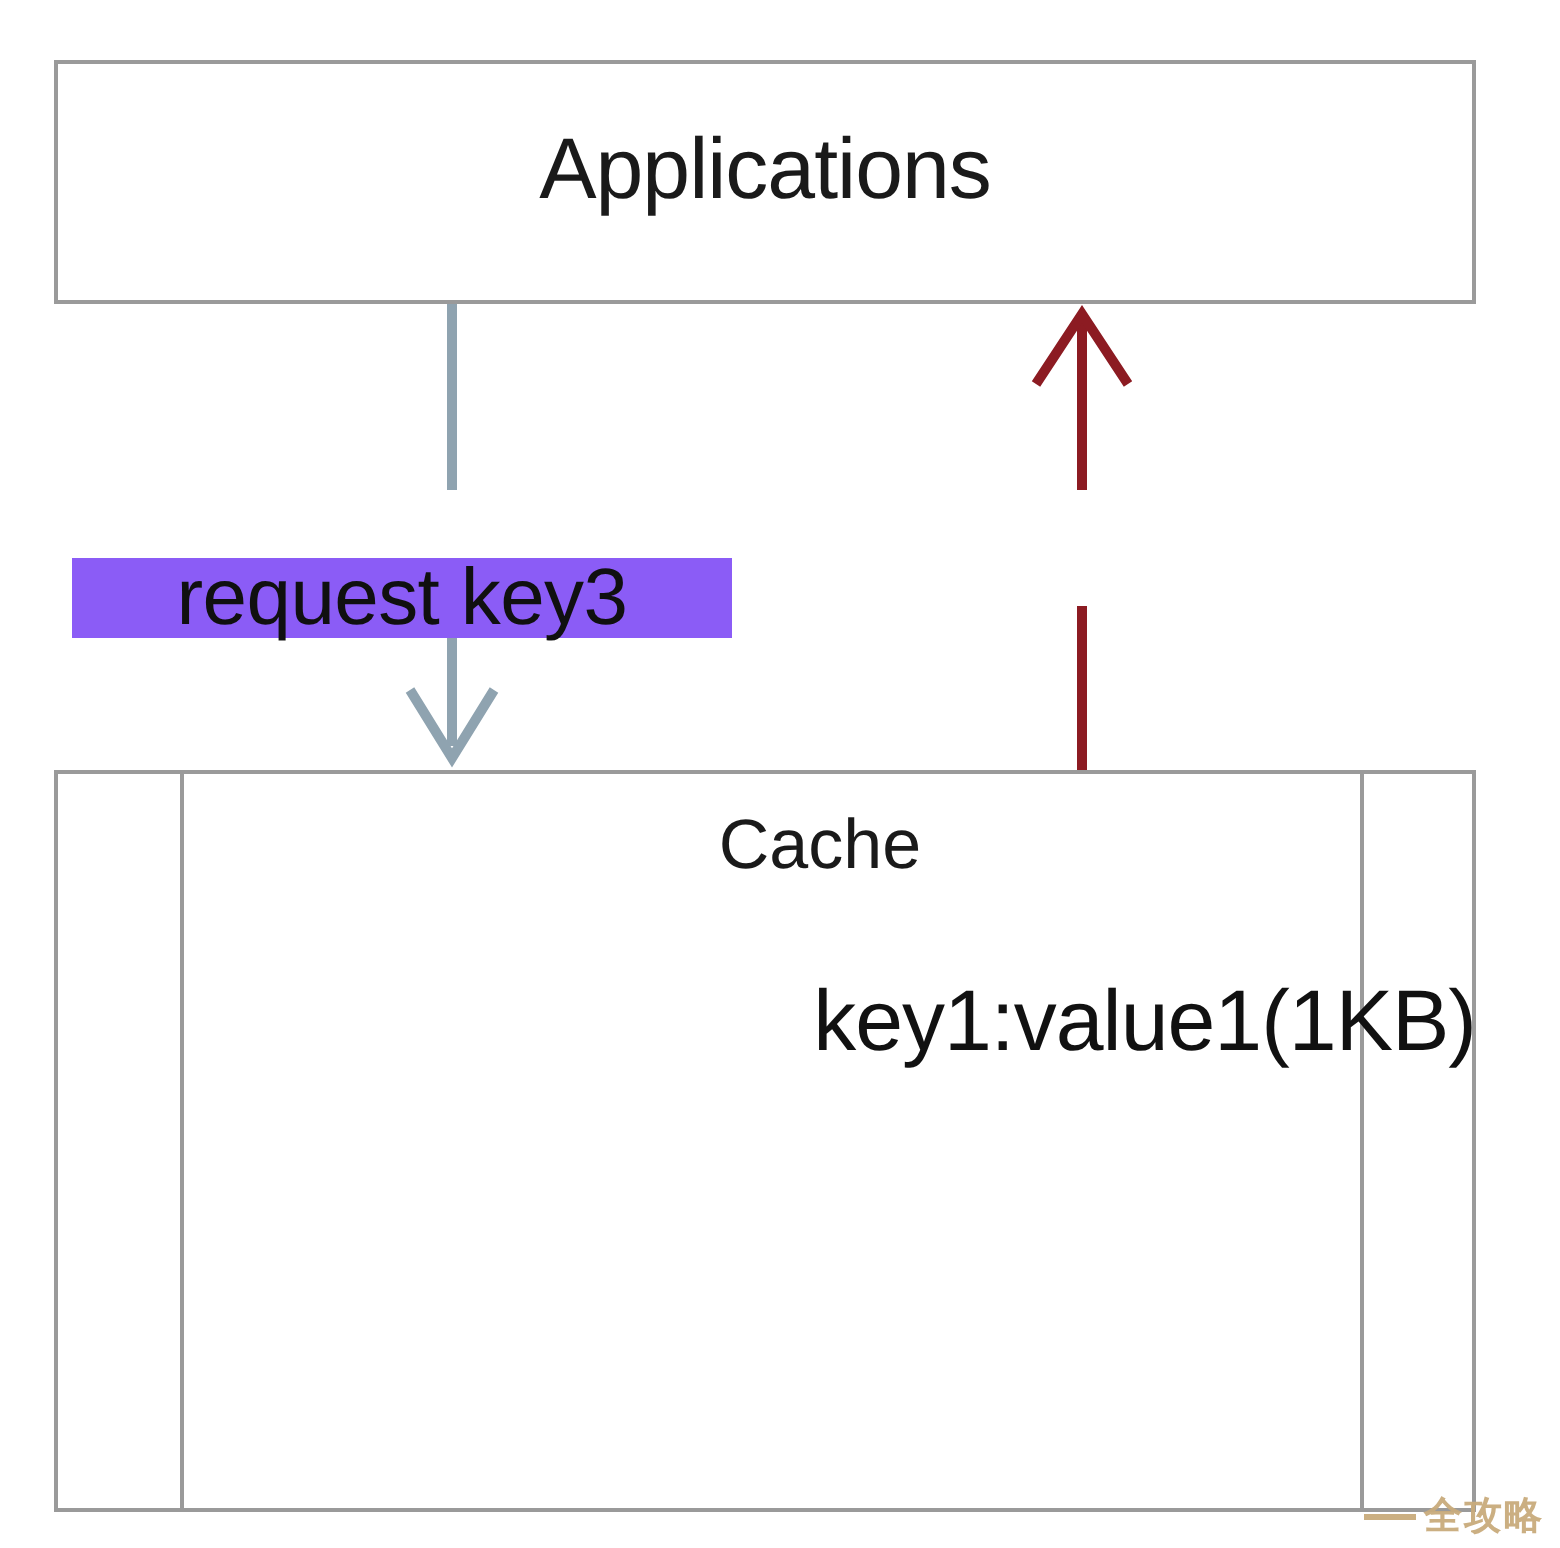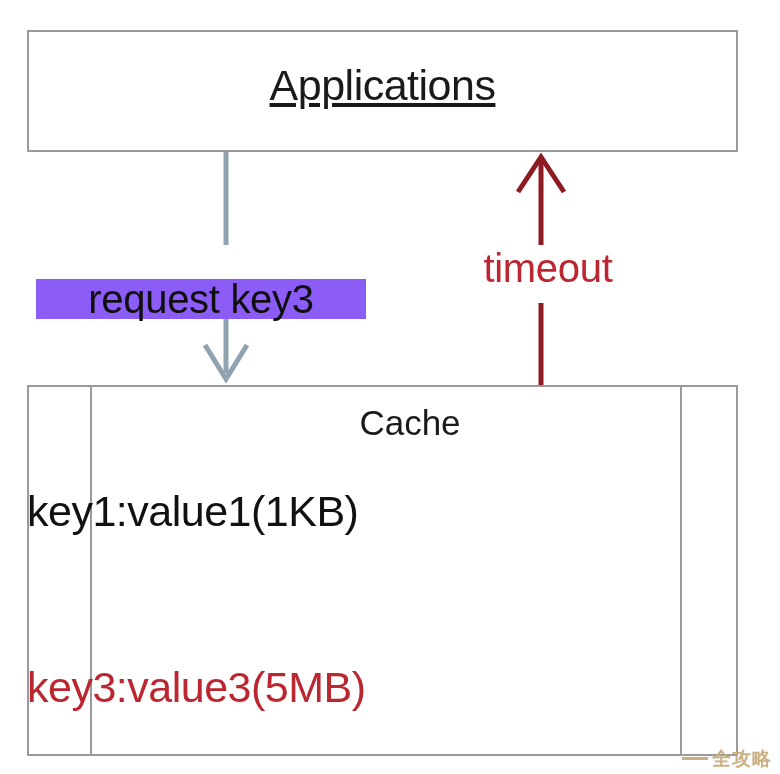--- a/index.html
+++ b/index.html
@@ -58,35 +58,34 @@
     line-height: 1;
     color: #1a1a1a;
   }
 
   #applications-title {
     left: 27px;
     top: 64px;
     width: 711px;
     font-size: 43px;
     letter-spacing: -0.5px;
-    text-decoration: underline;
   }
 
   #cache-title {
     left: 27px;
     top: 405px;
     width: 766px;
     font-size: 35px;
   }
 
   .cache-entry {
     position: absolute;
     left: 27px;
     width: 711px;
-    text-align: left;
+    text-align: right;
     white-space: nowrap;
     font-size: 43px;
     letter-spacing: -0.5px;
     line-height: 1;
   }
   #cache-entry-0 { top: 490px; color: #111111; }
   #cache-entry-1 { top: 578px; color: #111111; }
   #cache-entry-2 { top: 666px; color: #bb2630; }
 
   
@@ -159,30 +158,28 @@
     </g>
 
     <g>
       <line x1="541" y1="385" x2="541" y2="303" stroke="#8c1b22" stroke-width="5"></line>
       <line x1="541" y1="245" x2="541" y2="160" stroke="#8c1b22" stroke-width="5"></line>
       <polyline points="518,192 541,157 564,192" fill="none" stroke="#8c1b22" stroke-width="5" stroke-linecap="butt" stroke-linejoin="miter"></polyline>
     </g>
   </svg>
 
   <div class="label" id="request-label">request key3</div>
-  <div class="label" id="timeout-label">timeout</div>
 
   <div class="box" id="cache-box">
     <div class="cache-divider" id="cache-divider-left"></div>
     <div class="cache-divider" id="cache-divider-right"></div>
   </div>
 
   <div class="label" id="cache-title">Cache</div>
 
   <div class="cache-entry" id="cache-entry-0">key1:value1(1KB)</div>
-  <div class="cache-entry" id="cache-entry-2">key3:value3(5MB)</div>
 
   <div id="watermark">
     <span id="watermark-rule"></span>
     <span>全攻略</span>
   </div>
 
 </div>
 
 </body></html>

